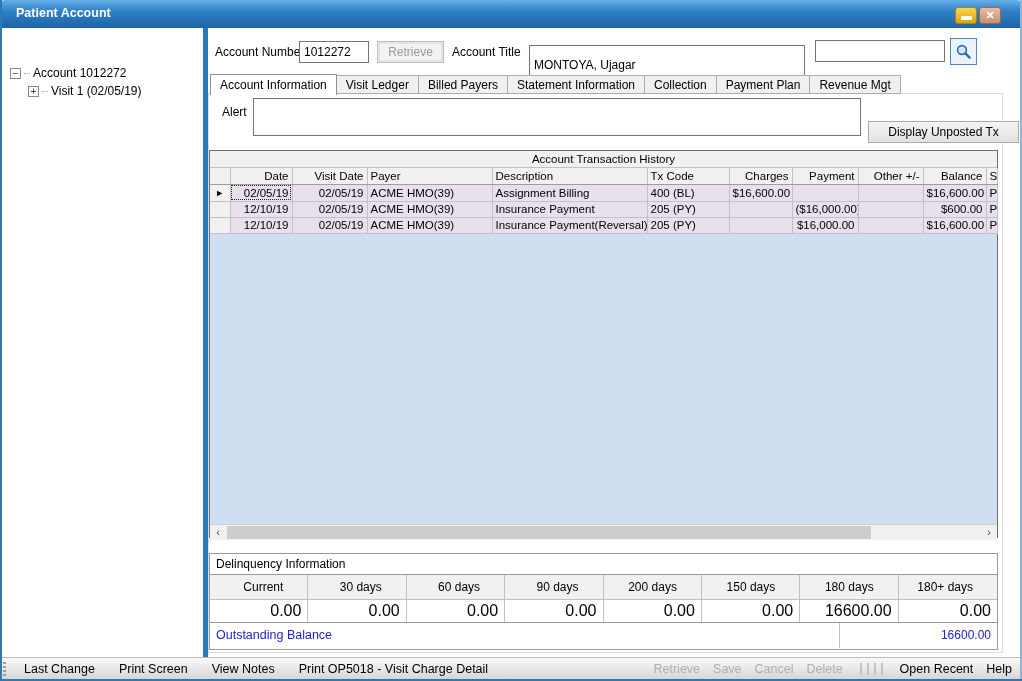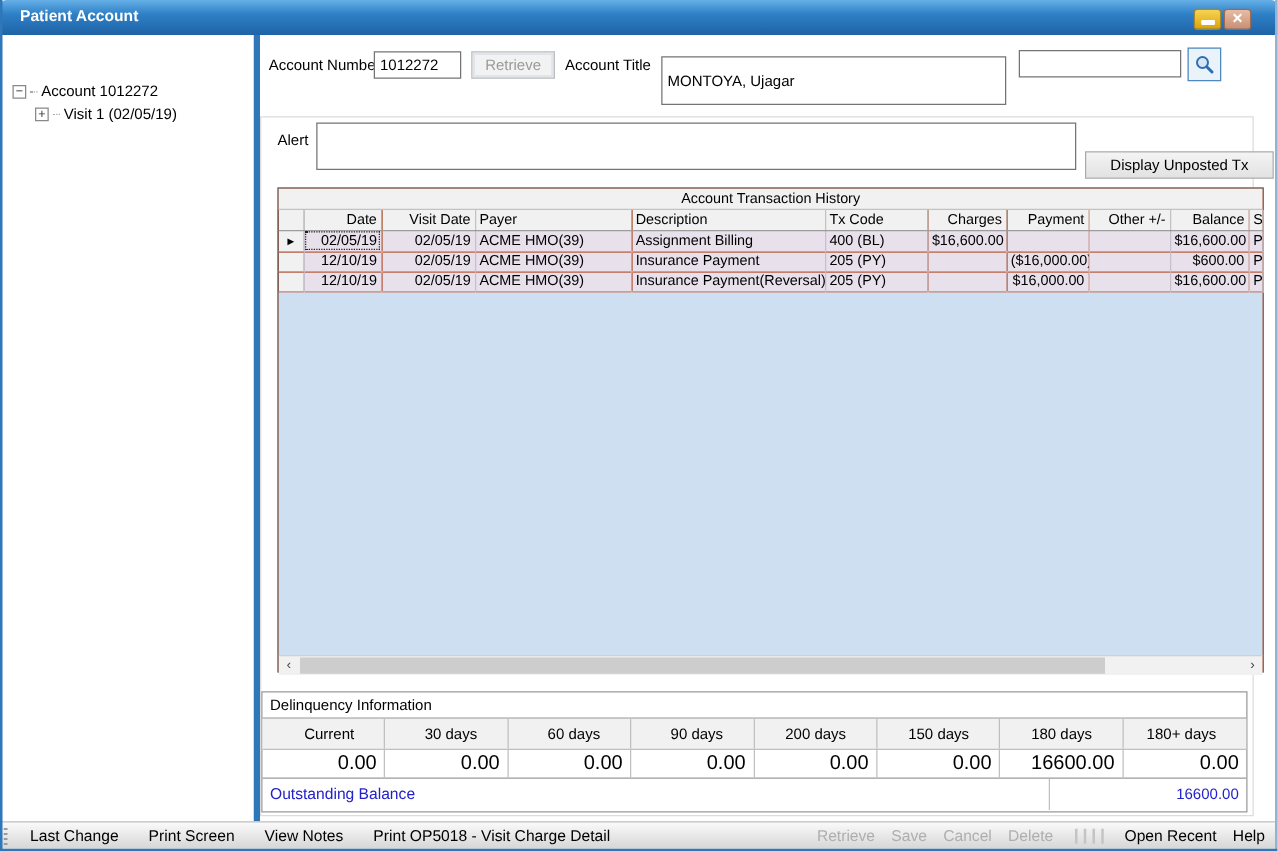--- a/index.html
+++ b/index.html
@@ -52,21 +52,21 @@
   
   .tabstrip{position:absolute;left:2px;top:45px;height:21px;display:flex;align-items:flex-end;z-index:3;}
   .tab{height:19px;line-height:18px;padding:0 9px;background:#f0f0f0;border:1px solid #acacac;
     border-left:none;font-size:12px;white-space:nowrap;}
   .tab:first-child{border-left:1px solid #acacac;}
   .tab.active{height:21px;line-height:20px;background:#fff;border:1px solid #919191;border-bottom:none;
     margin-bottom:-1px;position:relative;z-index:4;}
   .tabpage{position:absolute;left:0;top:65px;width:795px;height:560px;border:1px solid #dcdcdc;background:#fff;}
 
   
-  .txn{position:absolute;left:14px;top:122px;width:789px;height:388px;border:1px solid #6e6e6e;background:#c2410c;}
+  .txn{position:absolute;left:1px;top:122px;width:789px;height:388px;border:1px solid #6e6e6e;background:#f9a8d4;}
   .txn-caption{height:17px;line-height:16px;text-align:center;background:#f1f1f1;
     border-bottom:1px solid #c2c2c2;font-size:11.5px;}
   table.grid{border-collapse:collapse;table-layout:fixed;width:787px;font-size:11.5px;}
   table.grid td,table.grid th{height:16px;padding:0 3px;white-space:nowrap;overflow:hidden;
     border-right:1px solid #c6c0cc;border-bottom:1px solid #c6c0cc;font-weight:normal;}
   table.grid tr.hdr th{background:#f1f1f1;border-right:1px solid #c2c2c2;border-bottom:1px solid #9d9d9d;}
   table.grid td{background:#e8e1ec;}
   td.sel,th.sel{background:#f1f1f1 !important;border-right:1px solid #9d9d9d;text-align:center;padding:0;}
   .ar{text-align:right;} .al{text-align:left;}
   .focus-cell{outline:1px dotted #222;outline-offset:-2px;}
@@ -142,20 +142,29 @@
     <span class="lbl" style="left:244px;top:17px;">Account Title</span>
     <input class="tbox" style="left: 321px; top: 17px; width: 276px; height: 39px;" value="MONTOYA, Ujagar">
     <input class="tbox" style="left: 607px; top: 12px; width: 130px; height: 22px;" value="">
     <button class="btn-search">
       <svg width="17" height="17" viewBox="0 0 17 17">
         <circle cx="7" cy="7" r="4.4" fill="#d6e6f5" stroke="#2e6db4" stroke-width="1.6"></circle>
         <line x1="10.4" y1="10.4" x2="14.6" y2="14.6" stroke="#2e6db4" stroke-width="2.4" stroke-linecap="round"></line>
       </svg>
     </button>
 
+    <div class="tabstrip">
+      <div class="tab active">Account Information</div>
+      <div class="tab">Visit Ledger</div>
+      <div class="tab">Billed Payers</div>
+      <div class="tab">Statement Information</div>
+      <div class="tab">Collection</div>
+      <div class="tab">Payment Plan</div>
+      <div class="tab">Revenue Mgt</div>
+    </div>
     <div class="tabpage"></div>
 
     <span class="lbl" style="left:14px;top:77px;z-index:2;">Alert</span>
     <textarea class="tbox" style="left: 45px; top: 70px; width: 608px; height: 38px; resize: none; z-index: 2;"></textarea>
     <button class="btn-unposted" style="z-index:2;">Display Unposted Tx</button>
 
     <div class="txn" style="z-index:2;">
       <div class="txn-caption">Account Transaction History</div>
       <table class="grid">
         <colgroup>

